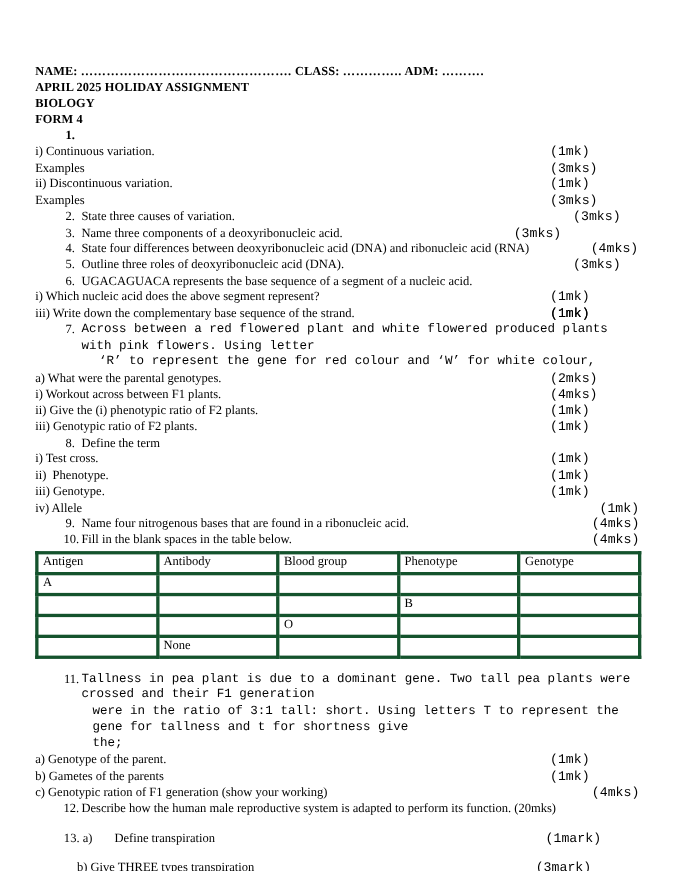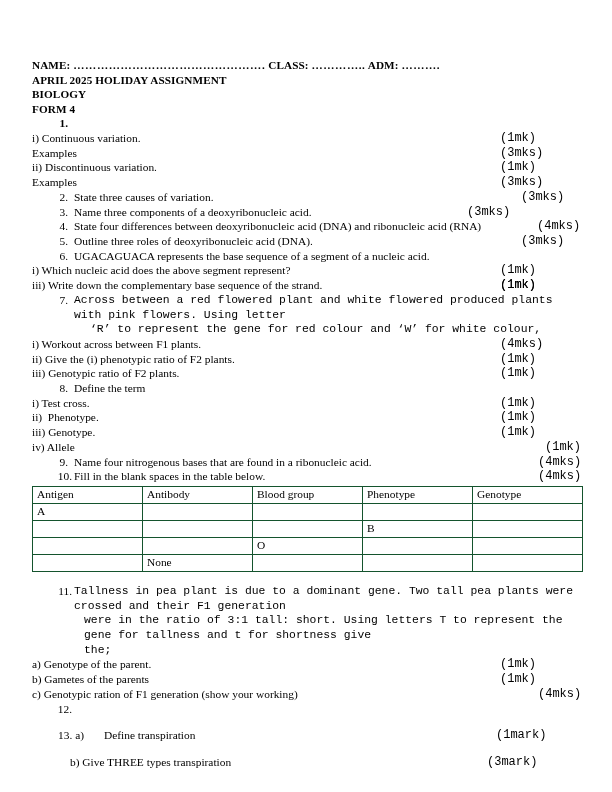--- a/index.html
+++ b/index.html
@@ -76,21 +76,21 @@
   .wrapblock .body { flex: 1 1 auto; font-family: Liberation Mono, monospace; }
 
   
   table.bloodtable {
     border-collapse: collapse;
     width: 100%;
     margin-top: 2px;
     table-layout: fixed;
   }
   table.bloodtable td {
-    border: 1px solid #14532d;
+    border: 3px solid #14532d;
     height: 14px;
     font-size: 11.4px;
     line-height: 13px;
     padding: 1px 0 1px 4px;
     vertical-align: top;
   }
   .spacer-6  { height: 6px; }
   .spacer-9  { height: 9px; }
   .spacer-12 { height: 12px; }
   .line.tall { line-height: 21px; gap: 18px; }
@@ -175,20 +175,24 @@
 
   <div class="wrapblock">
     <span class="num-col">7.</span>
     <div class="body">
       <div>Across between a red flowered plant and white flowered produced plants with pink flowers.  Using letter</div>
       <div style="padding-left:16px">‘R’ to represent the gene for red colour and ‘W’ for white colour,</div>
     </div>
   </div>
 
   <div class="line ind-0">
+    <span class="txt">a) What were the parental genotypes.</span>
+    <span class="mk" style="left:468px">(2mks)</span>
+  </div>
+  <div class="line ind-0">
     <span class="txt">i) Workout across between F1 plants.</span>
     <span class="mk" style="left:468px">(4mks)</span>
   </div>
   <div class="line ind-0">
     <span class="txt">ii) Give the (i) phenotypic ratio of F2 plants.</span>
     <span class="mk" style="left:468px">(1mk)</span>
   </div>
   <div class="line ind-0">
     <span class="txt">iii) Genotypic ratio of F2 plants.</span>
     <span class="mk" style="left:468px">(1mk)</span>
@@ -285,20 +289,21 @@
     <span class="txt">b) Gametes of the parents</span>
     <span class="mk" style="left:468px">(1mk)</span>
   </div>
   <div class="line ind-0">
     <span class="txt">c) Genotypic ration of F1 generation (show your working)</span>
     <span class="mk" style="left:506px">(4mks)</span>
   </div>
 
   <div class="line ind-num">
     <span class="num-col wide">12.</span>
+    <span class="txt">Describe how the human male reproductive system is adapted to perform its function. (20mks)</span>
   </div>
 
   <div class="spacer-9"></div>
 
   <div class="line ind-num tall">
     <span class="num-col wide" style="width:36px;flex:0 0 36px">13. a)</span>
     <span class="txt">Define transpiration</span>
     <span class="mk" style="left:464px">(1mark)</span>
   </div>
 

